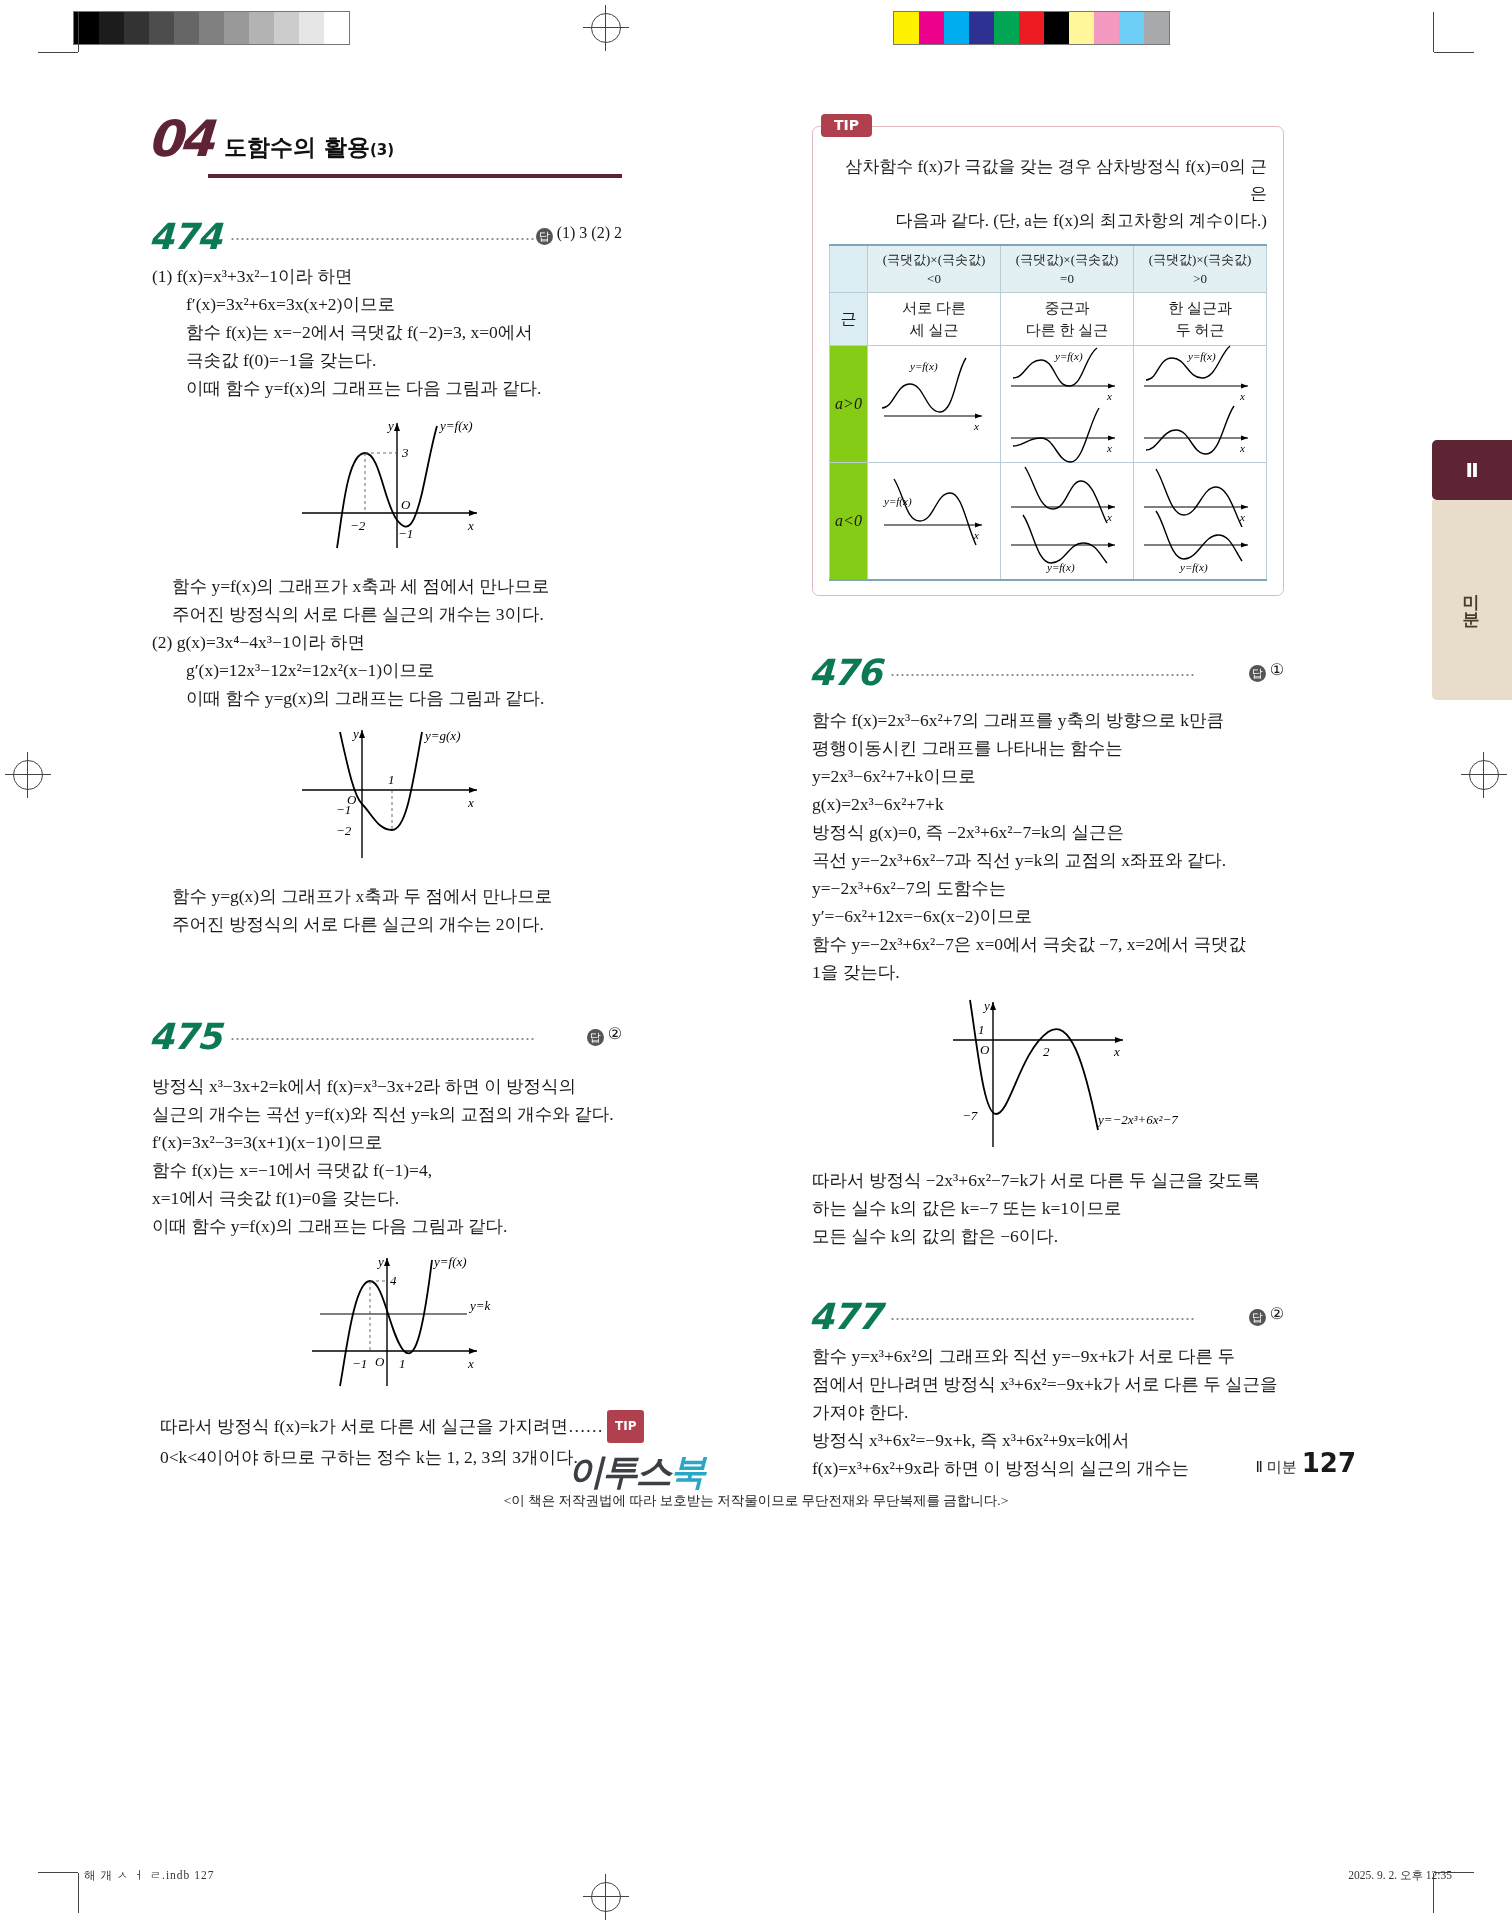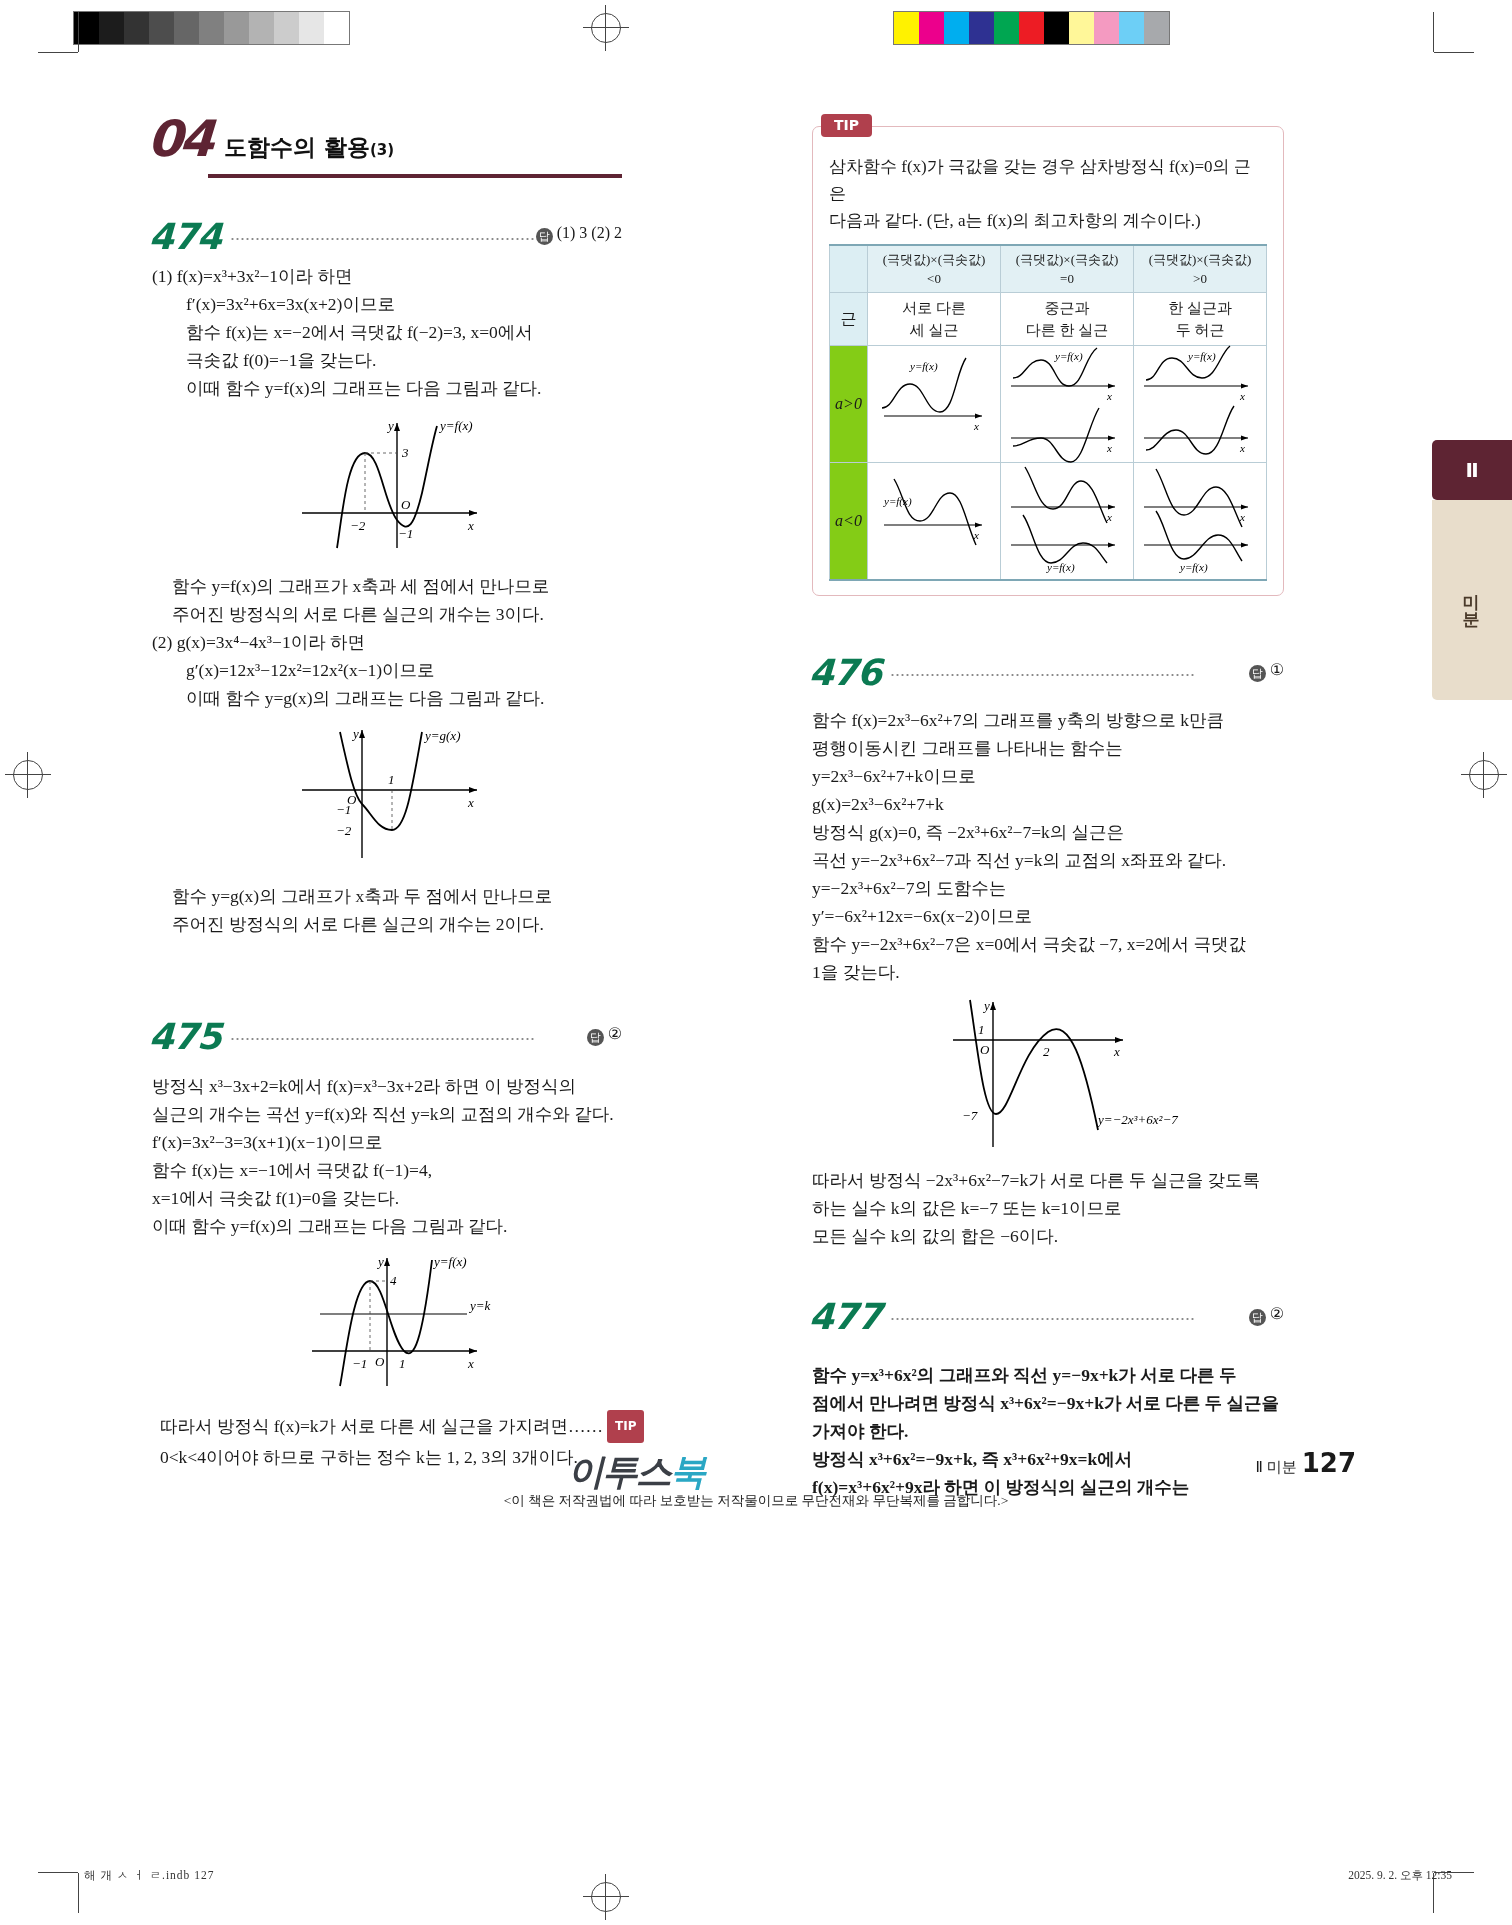--- a/index.html
+++ b/index.html
@@ -79,21 +79,21 @@
     padding:2px 8px 3px;border-radius:3px;vertical-align:2px;margin-left:4px;
   }
 
   
   .tipbox{position:relative;border:1px solid #e3b9bd;border-radius:7px;padding:26px 16px 14px;margin-top:8px;}
   .tipbox .tiplabel{
     position:absolute;left:8px;top:-13px;background:#b0404d;color:#fff;
     font-family:"DejaVu Sans", sans-serif;font-weight:bold;font-size:14px;
     padding:3px 13px 4px;border-radius:4px;
   }
-  .tipbox .tiptext{font-size:17px;line-height:27px;}
+  .tipbox .tiptext{font-size:17px;line-height:27px;text-align:right;}
 
   table.tiptab{border-collapse:collapse;width:100%;margin-top:10px;font-size:13.5px;}
   table.tiptab td, table.tiptab th{border:1px solid #b9cdd6;text-align:center;vertical-align:middle;padding:4px 3px;font-weight:normal;}
   table.tiptab thead td{background:#e2f0f4;line-height:19px;font-size:13px;}
   table.tiptab td.side{background:#dceef3;width:46px;font-size:16px;}
   table.tiptab td.rowlabel{background:#84cc16;width:46px;font-size:16px;font-style:italic;}
   table.tiptab td.gcell{height:112px;padding:2px;}
   .tt{border-top:2px solid #7ea7b5 !important;}
   .tb{border-bottom:2px solid #7ea7b5 !important;}
 
@@ -463,21 +463,21 @@
     </div>
 
     <div class="prob" style="margin-top:52px;">
       <div class="pn">477</div>
       <div class="dots"></div>
       <div class="ans">
         <span class="dab">답</span><span>②</span>
       </div>
     </div>
 
-    <div class="body" style="margin-top:19px;font-weight:bold;">
+    <div class="body" style="margin-top:0;">
       <div class="ln">함수 y=x³+6x²의 그래프와 직선 y=−9x+k가 서로 다른 두</div>
       <div class="ln">점에서 만나려면 방정식 x³+6x²=−9x+k가 서로 다른 두 실근을</div>
       <div class="ln">가져야 한다.</div>
       <div class="ln">방정식 x³+6x²=−9x+k, 즉 x³+6x²+9x=k에서</div>
       <div class="ln">f(x)=x³+6x²+9x라 하면 이 방정식의 실근의 개수는</div>
     </div>
   </div>
 
   <div class="sidetab">
     <div class="top">Ⅱ</div>

